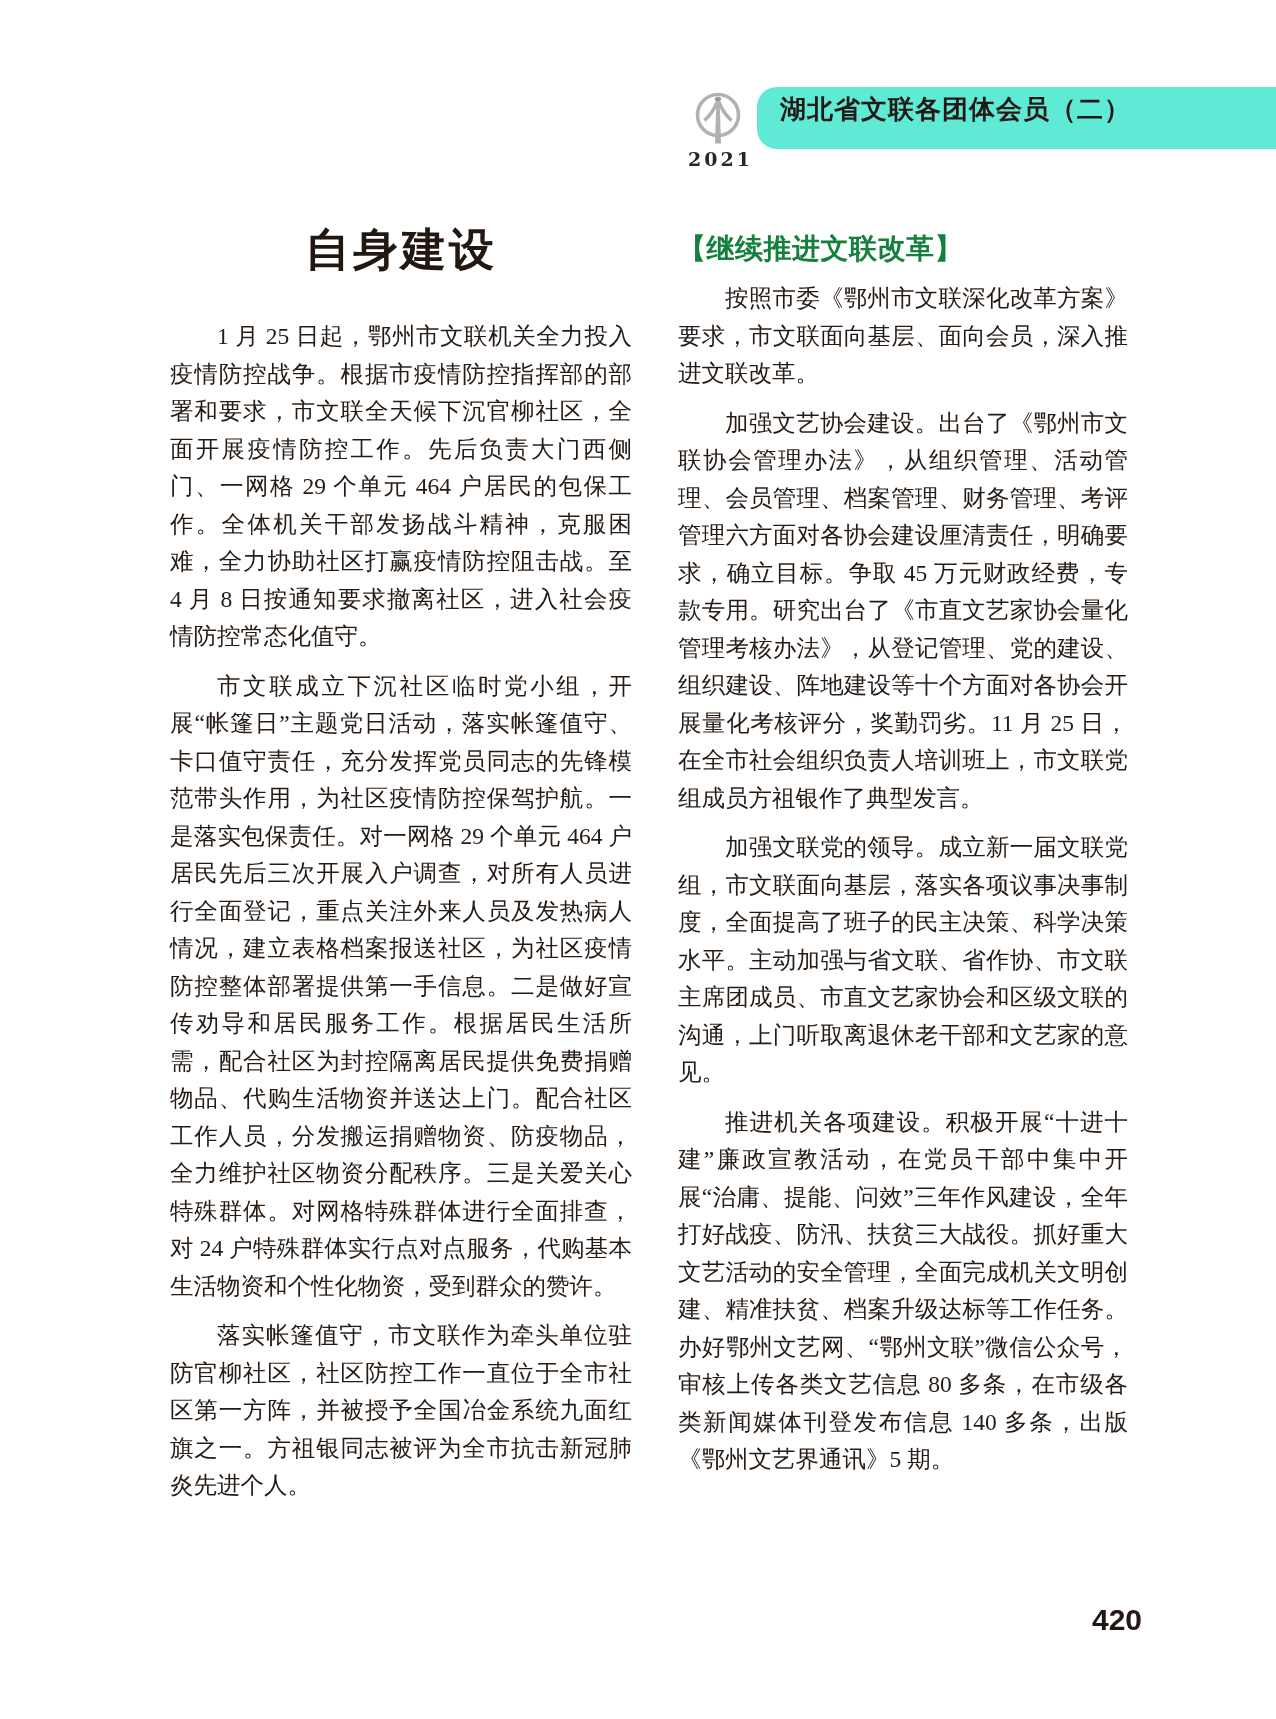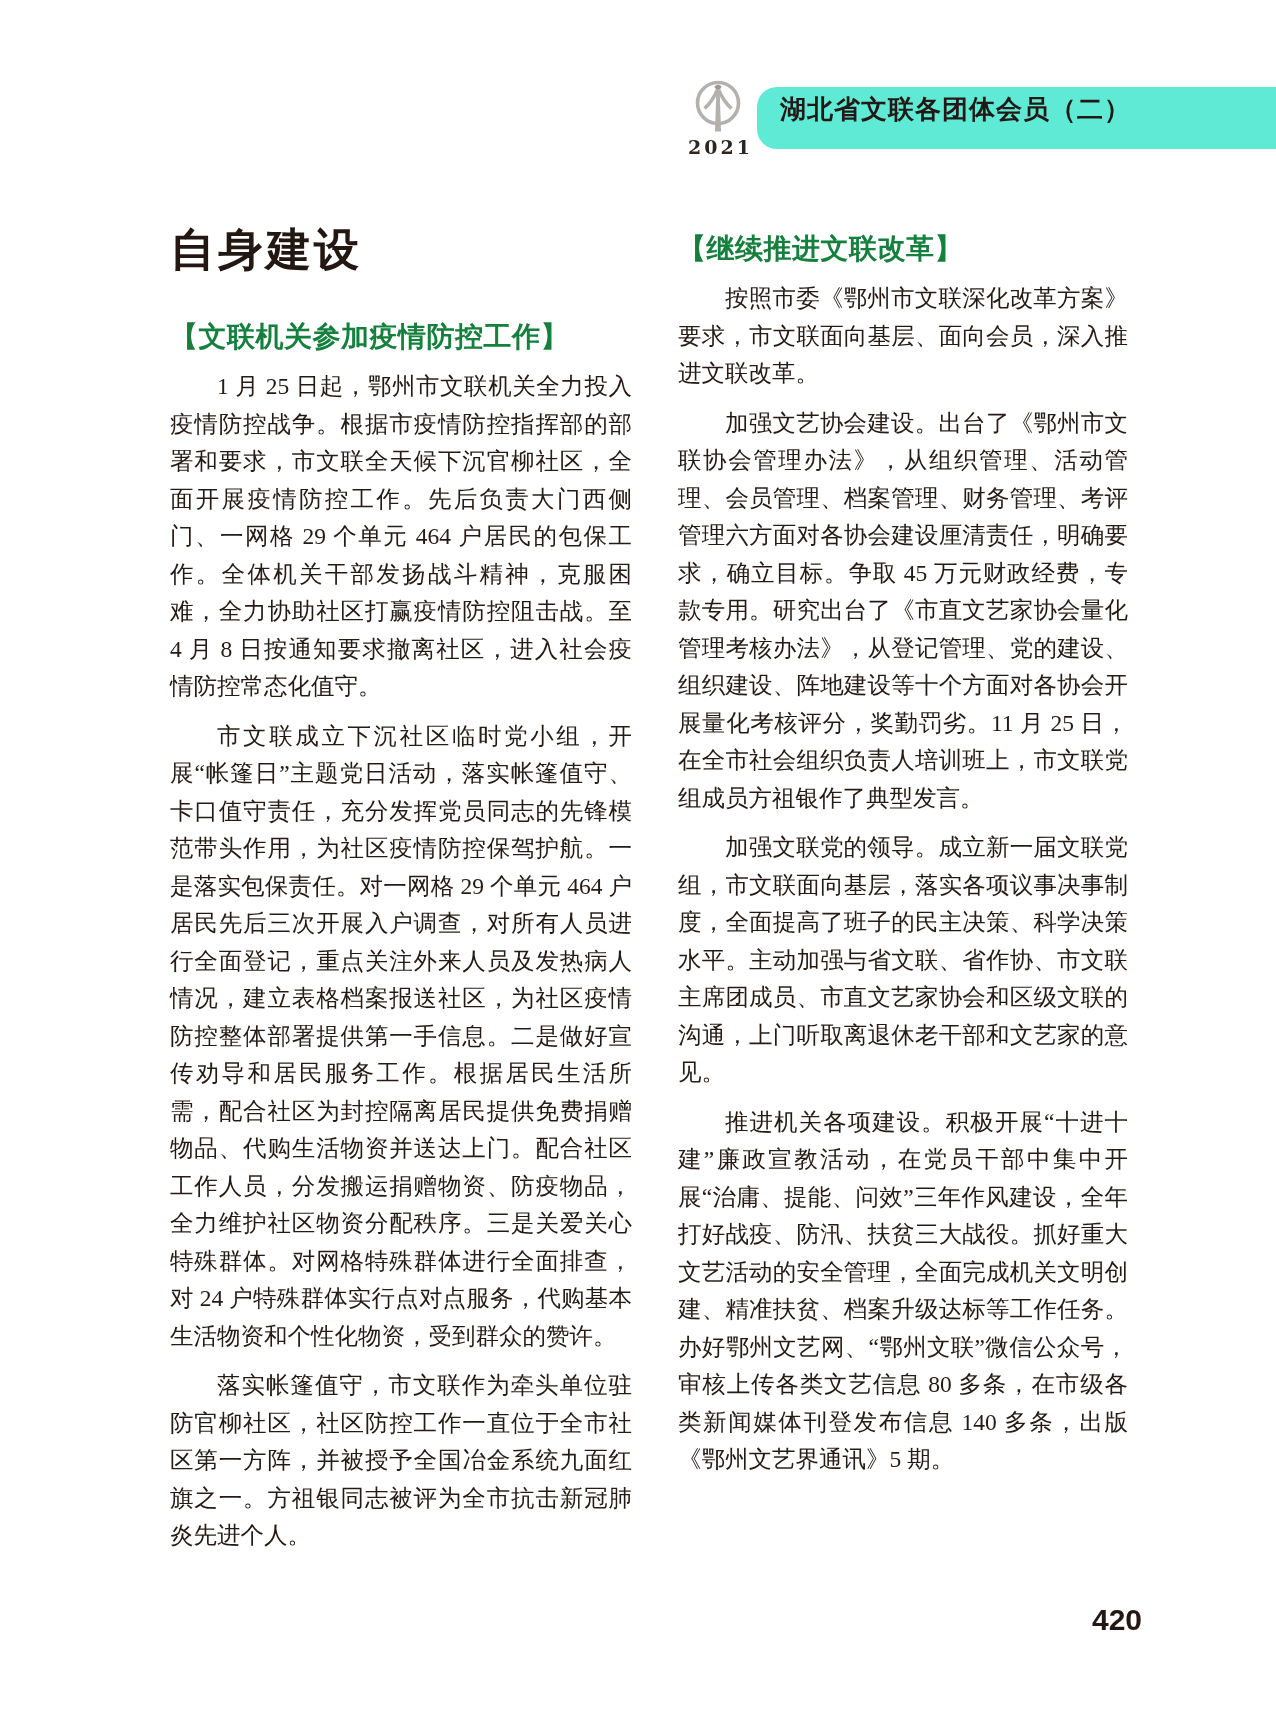--- a/index.html
+++ b/index.html
@@ -11,21 +11,21 @@
     background: #ffffff;
     overflow: hidden;
     font-family: "Liberation Serif", "DejaVu Serif", serif;
     color: #241913;
   }
 
   
   .logo-block {
     position: absolute;
     left: 688px;
-    top: 78px;
+    top: 90px;
     width: 60px;
     text-align: left;
   }
   .logo-block svg { display: block; margin: 0 auto; }
   .year {
     margin-top: 1px;
     font-family: "DejaVu Serif", "Liberation Serif", serif;
     font-weight: bold;
     font-size: 19px;
     letter-spacing: 3px;
@@ -69,21 +69,21 @@
   }
   .col-left  { left: 170px; top: 222px; width: 462px; }
   .col-right { left: 678px; top: 230px; width: 450px; }
 
   .main-title {
     font-family: "Liberation Sans", "DejaVu Sans", sans-serif;
     font-weight: bold;
     font-size: 45px;
     letter-spacing: 3px;
     line-height: 56px;
-    text-align: left;
+    text-align: center;
     color: #231712;
     margin-bottom: 40px;
   }
   .section-title {
     font-family: "Liberation Sans", "DejaVu Sans", sans-serif;
     font-weight: bold;
     font-size: 28px;
     line-height: 38px;
     letter-spacing: 0.5px;
     text-align: left;
@@ -126,21 +126,20 @@
     </svg>
     <div class="year">2021</div>
   </div>
 
   <div class="banner">
     <div class="banner-cn">湖北省文联各团体会员（二）</div>
   </div>
 
   <div class="col col-left">
     <div class="main-title">自身建设</div>
-    <div class="section-title">【文联机关参加疫情防控工作】</div>
     <div class="body-text">
       <p>1 月 25 日起，鄂州市文联机关全力投入疫情防控战争。根据市疫情防控指挥部的部署和要求，市文联全天候下沉官柳社区，全面开展疫情防控工作。先后负责大门西侧门、一网格 29 个单元 464 户居民的包保工作。全体机关干部发扬战斗精神，克服困难，全力协助社区打赢疫情防控阻击战。至 4 月 8 日按通知要求撤离社区，进入社会疫情防控常态化值守。</p>
       <p>市文联成立下沉社区临时党小组，开展“帐篷日”主题党日活动，落实帐篷值守、卡口值守责任，充分发挥党员同志的先锋模范带头作用，为社区疫情防控保驾护航。一是落实包保责任。对一网格 29 个单元 464 户居民先后三次开展入户调查，对所有人员进行全面登记，重点关注外来人员及发热病人情况，建立表格档案报送社区，为社区疫情防控整体部署提供第一手信息。二是做好宣传劝导和居民服务工作。根据居民生活所需，配合社区为封控隔离居民提供免费捐赠物品、代购生活物资并送达上门。配合社区工作人员，分发搬运捐赠物资、防疫物品，全力维护社区物资分配秩序。三是关爱关心特殊群体。对网格特殊群体进行全面排查，对 24 户特殊群体实行点对点服务，代购基本生活物资和个性化物资，受到群众的赞许。</p>
       <p>落实帐篷值守，市文联作为牵头单位驻防官柳社区，社区防控工作一直位于全市社区第一方阵，并被授予全国冶金系统九面红旗之一。方祖银同志被评为全市抗击新冠肺炎先进个人。</p>
     </div>
   </div>
 
   <div class="col col-right">
     <div class="section-title">【继续推进文联改革】</div>
     <div class="body-text">

